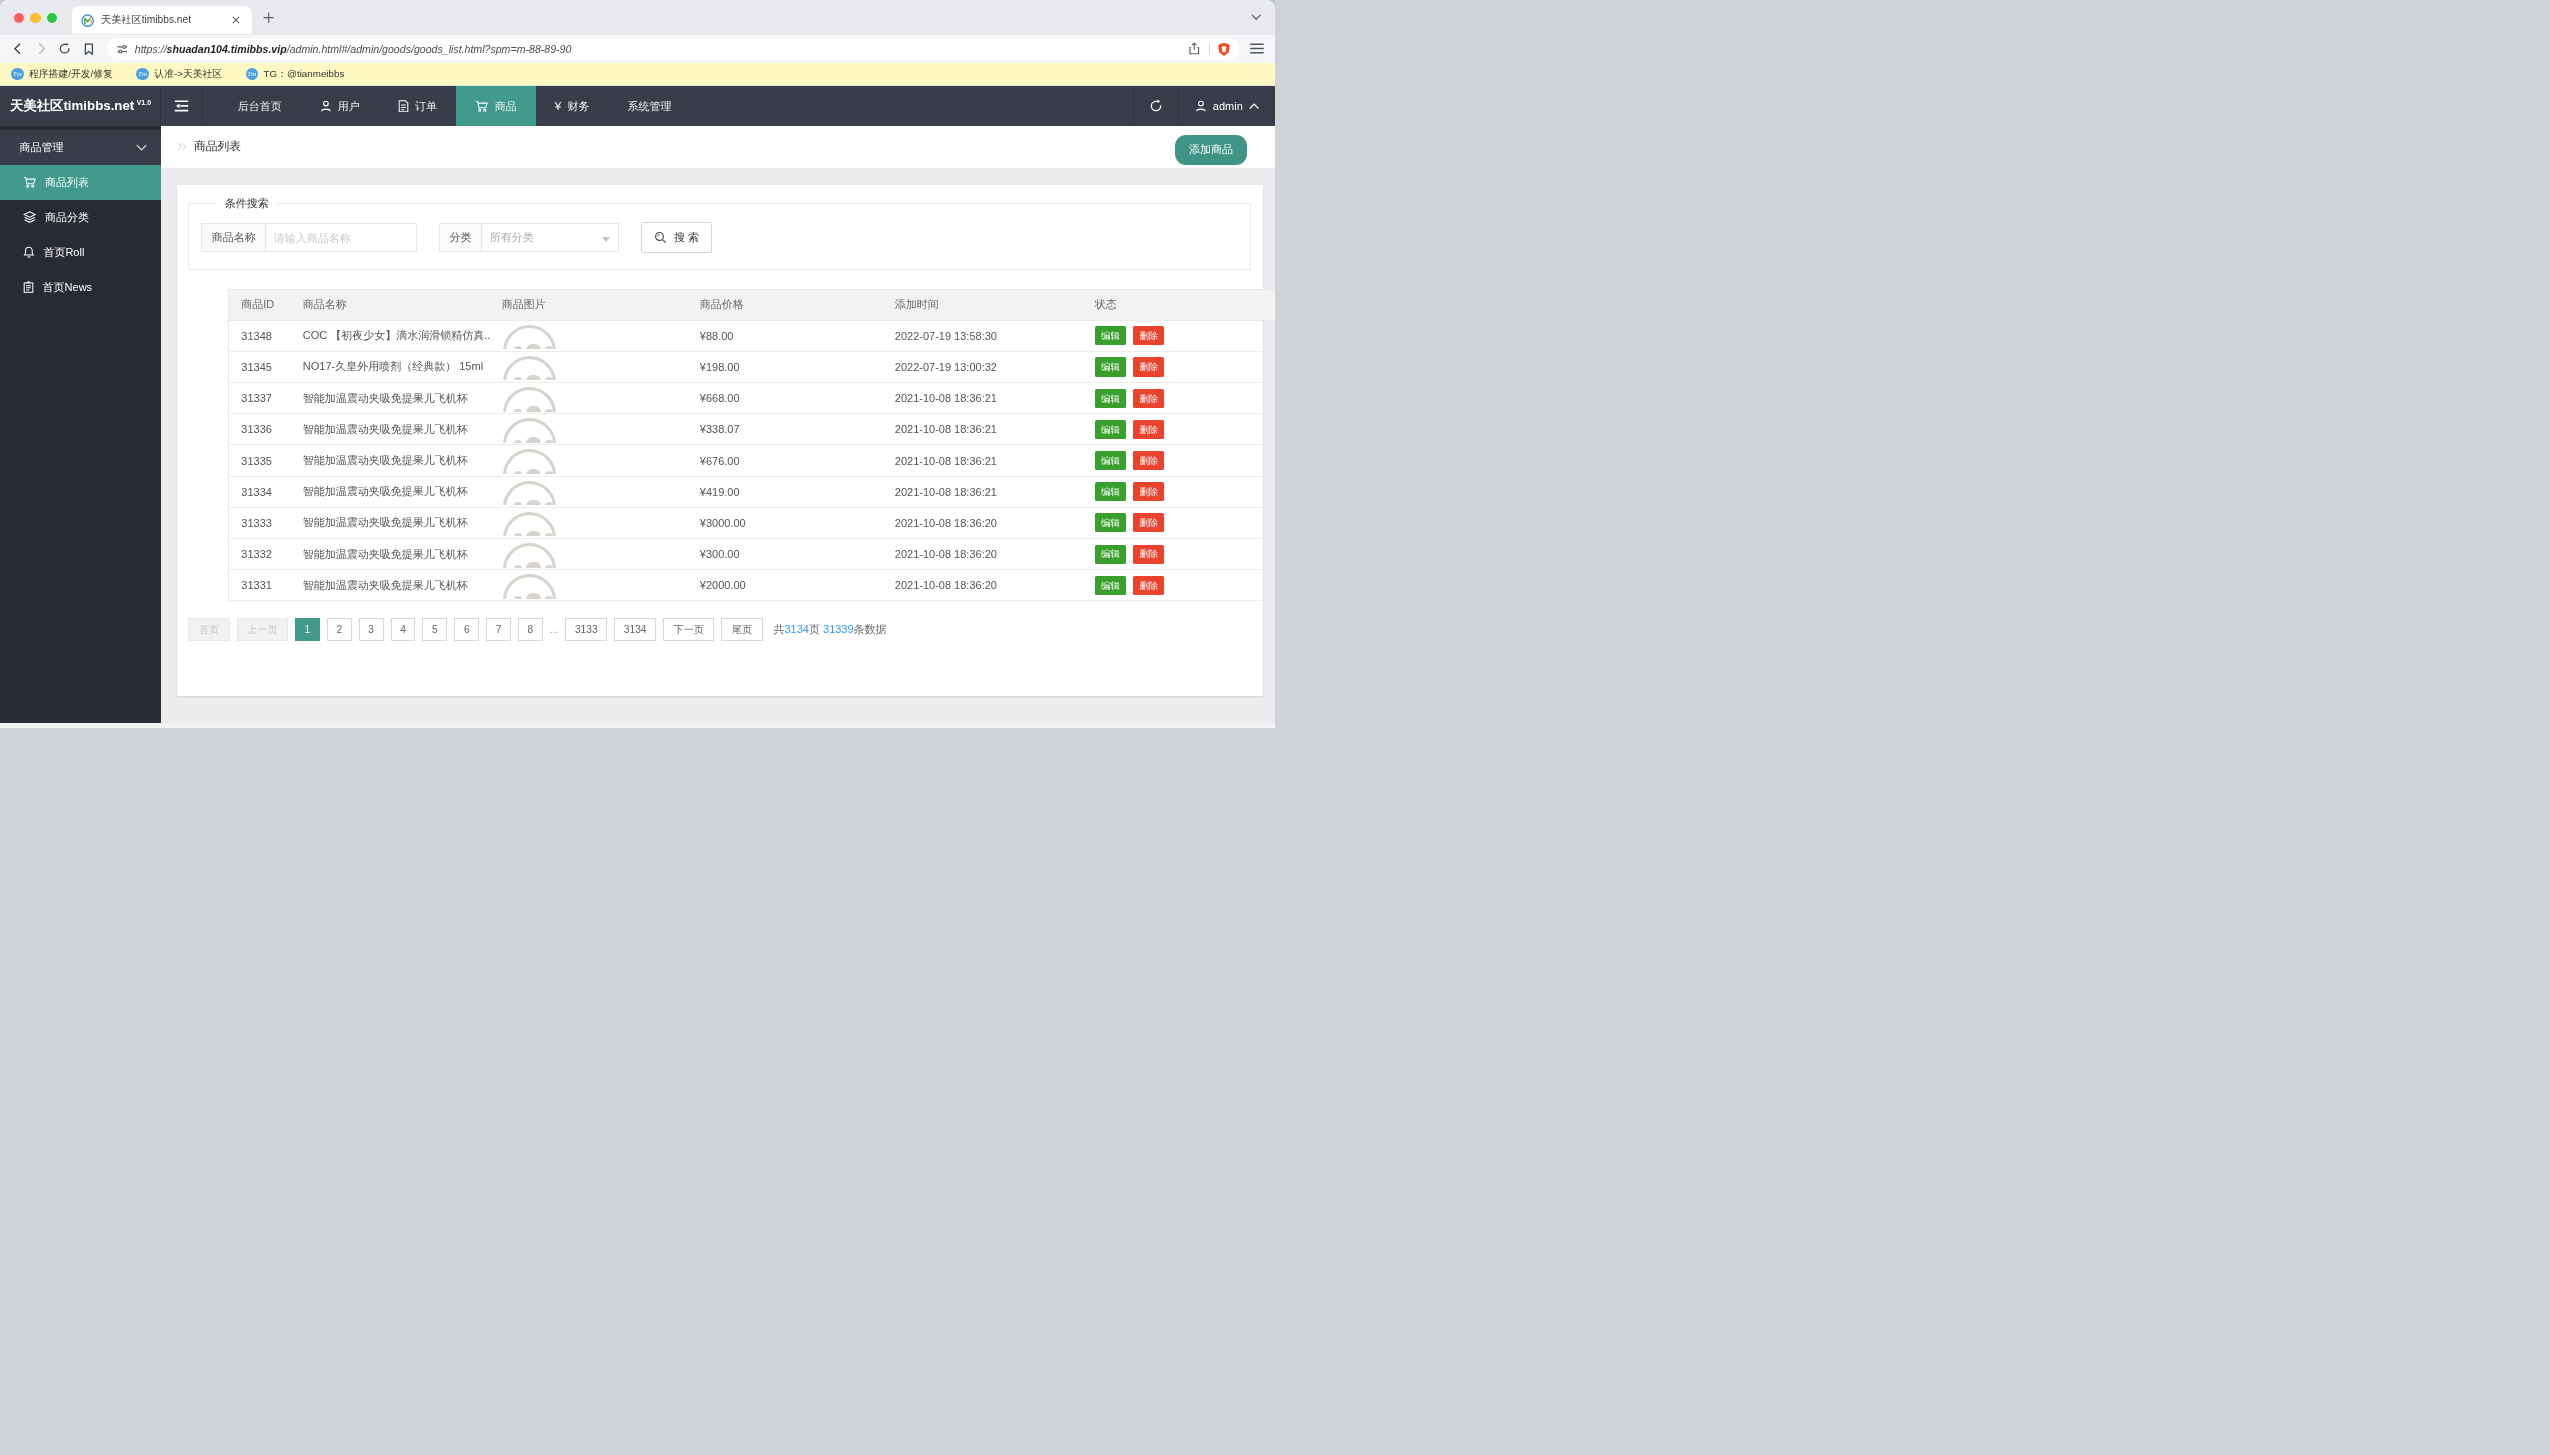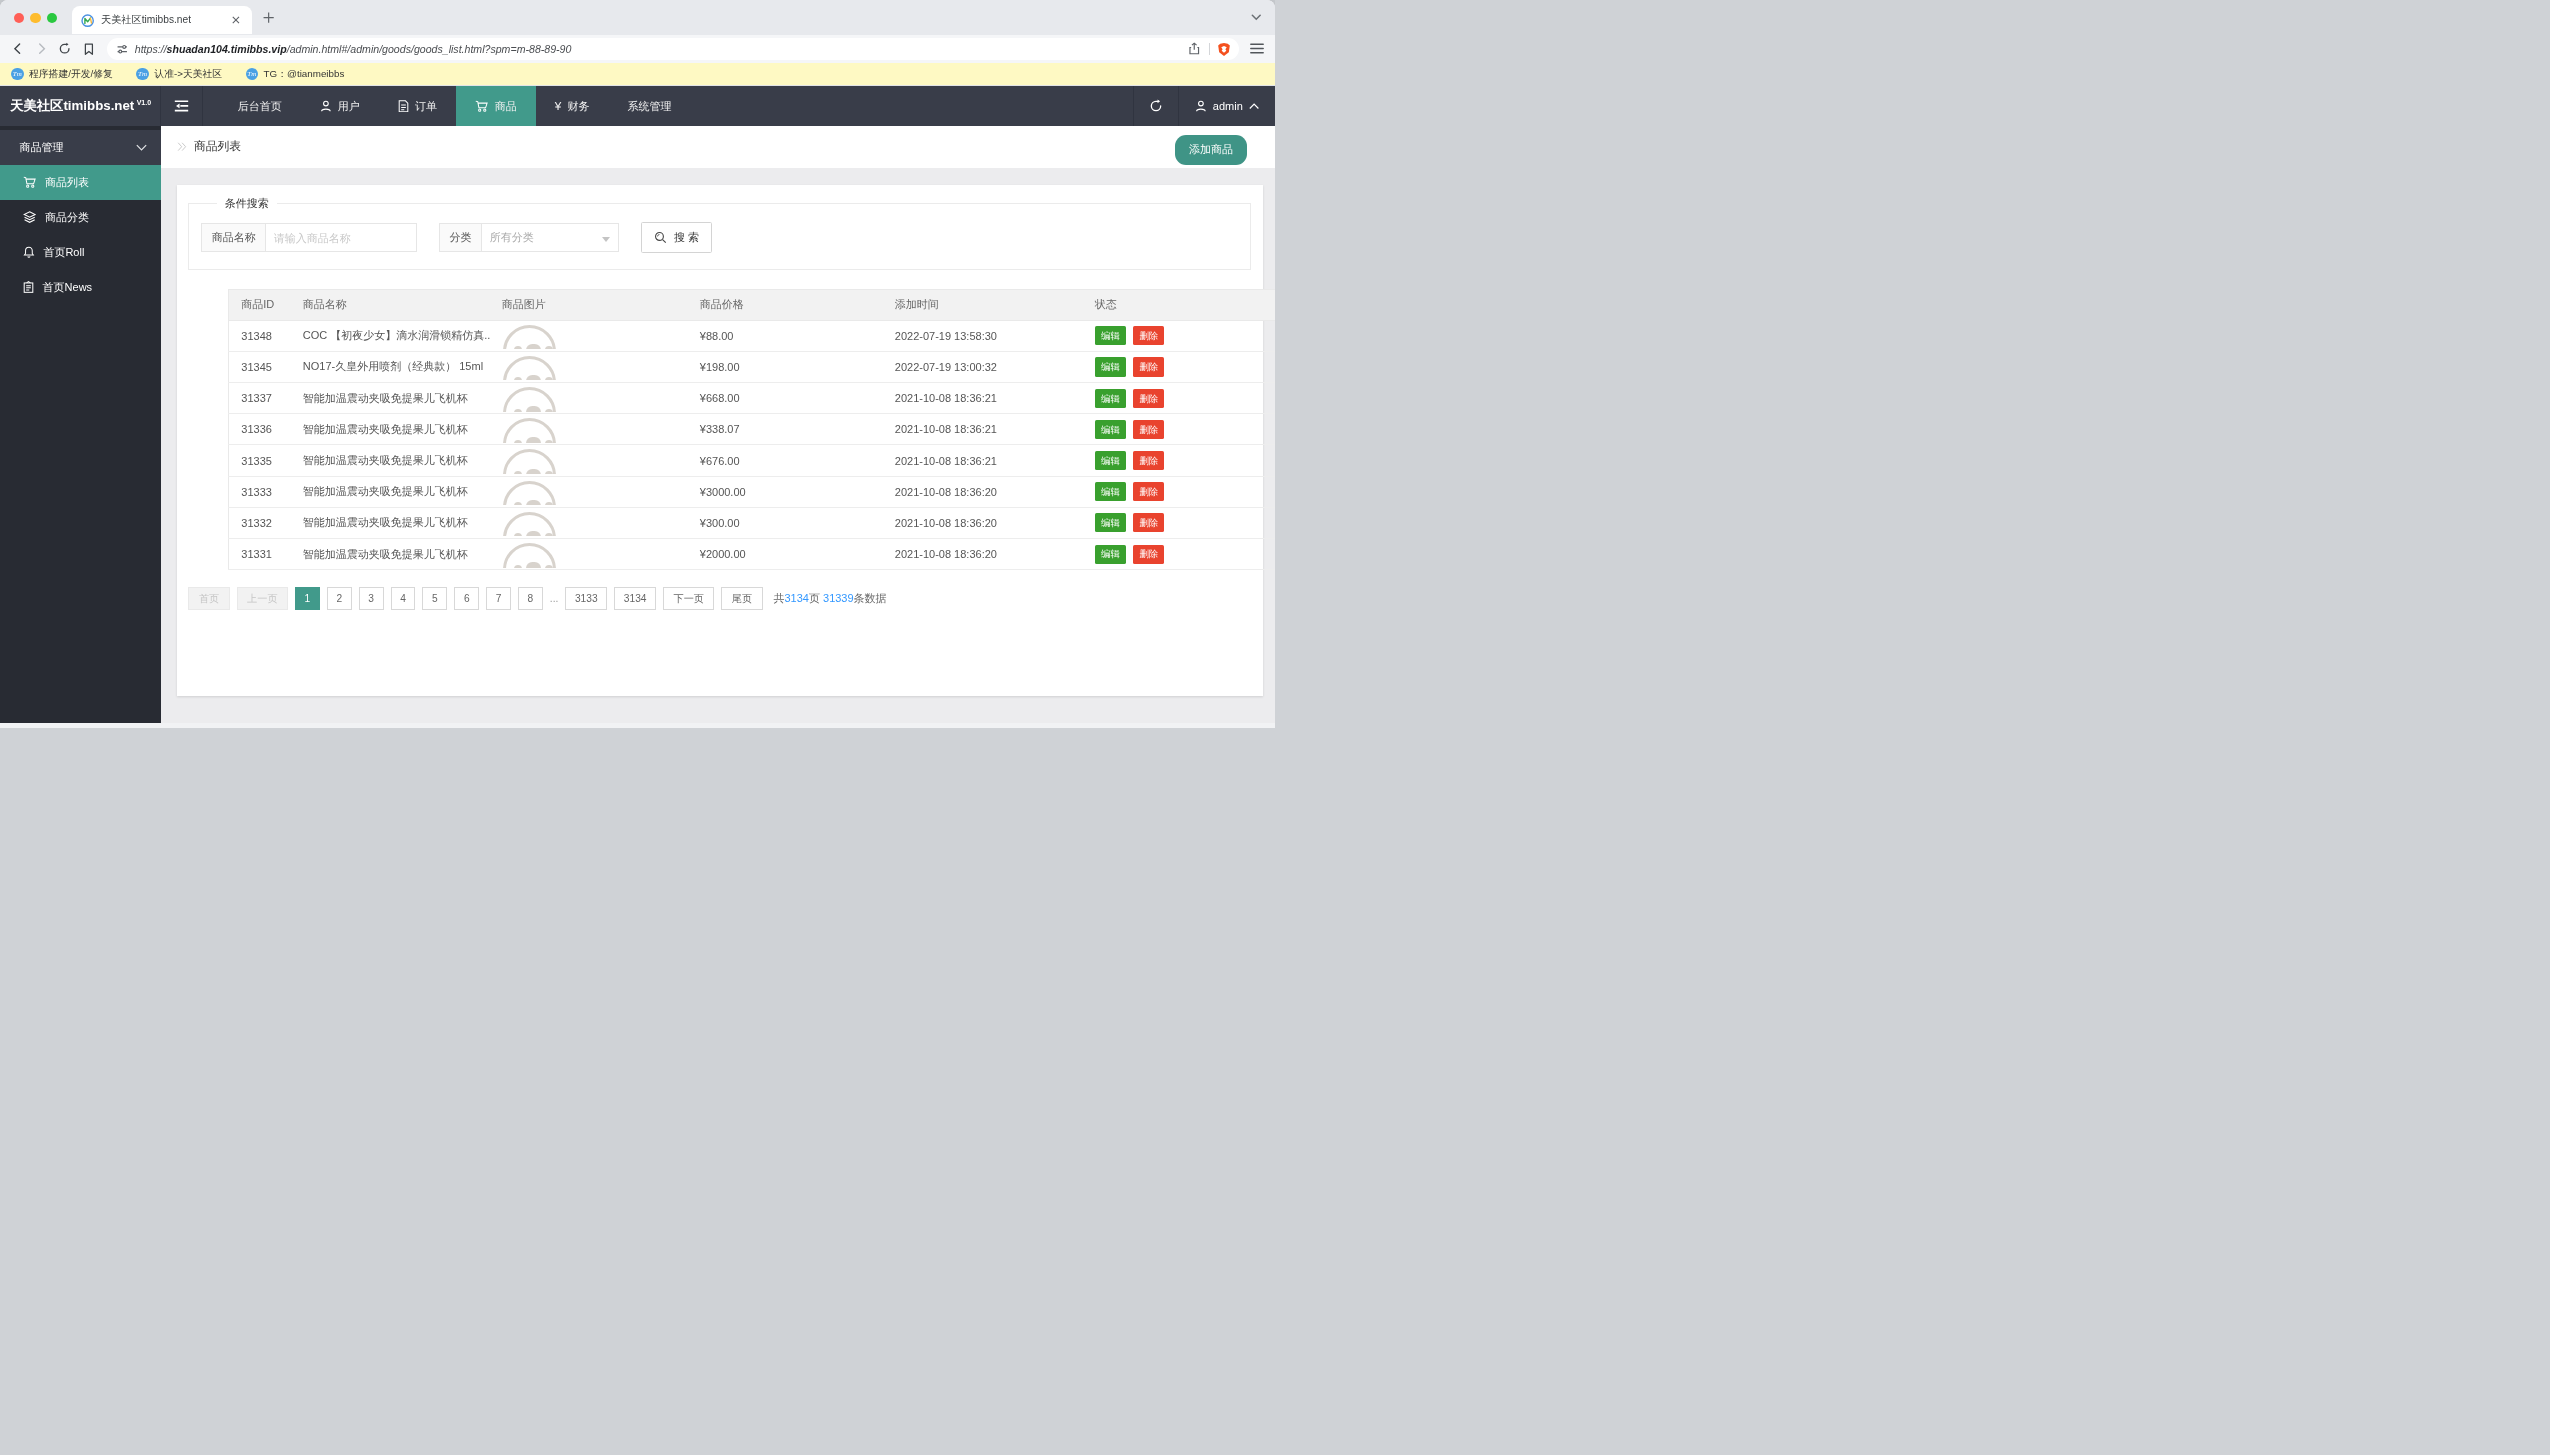--- a/index.html
+++ b/index.html
@@ -473,20 +473,35 @@
                       <div class="ph-bump ph-b1"></div>
                       <div class="ph-bump ph-b2"></div>
                       <div class="ph-bump ph-b3"></div>
                     </div>
                   </td>
                 <td>¥676.00</td>
                 <td>2021-10-08 18:36:21</td>
                 <td><button class="mini-btn mini-edit">编辑</button><button class="mini-btn mini-del">删除</button></td>
               </tr>
               <tr>
+                <td>31334</td>
+                <td>智能加温震动夹吸免提果儿飞机杯</td>
+                <td>
+                    <div class="ph">
+                      <div class="ph-circle"></div>
+                      <div class="ph-bump ph-b1"></div>
+                      <div class="ph-bump ph-b2"></div>
+                      <div class="ph-bump ph-b3"></div>
+                    </div>
+                  </td>
+                <td>¥419.00</td>
+                <td>2021-10-08 18:36:21</td>
+                <td><button class="mini-btn mini-edit">编辑</button><button class="mini-btn mini-del">删除</button></td>
+              </tr>
+              <tr>
                 <td>31333</td>
                 <td>智能加温震动夹吸免提果儿飞机杯</td>
                 <td>
                     <div class="ph">
                       <div class="ph-circle"></div>
                       <div class="ph-bump ph-b1"></div>
                       <div class="ph-bump ph-b2"></div>
                       <div class="ph-bump ph-b3"></div>
                     </div>
                   </td>

